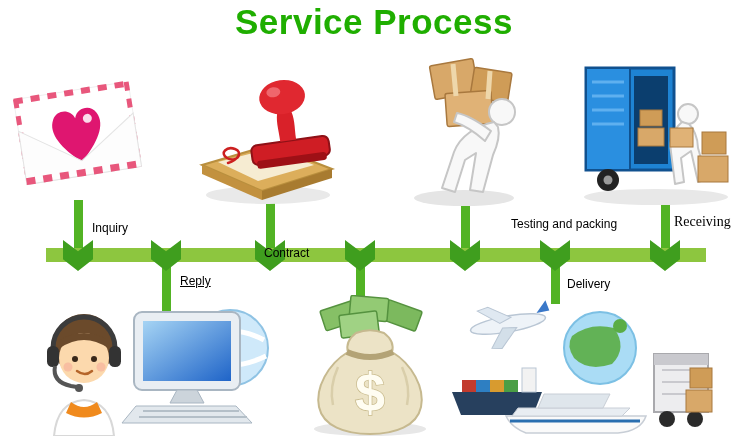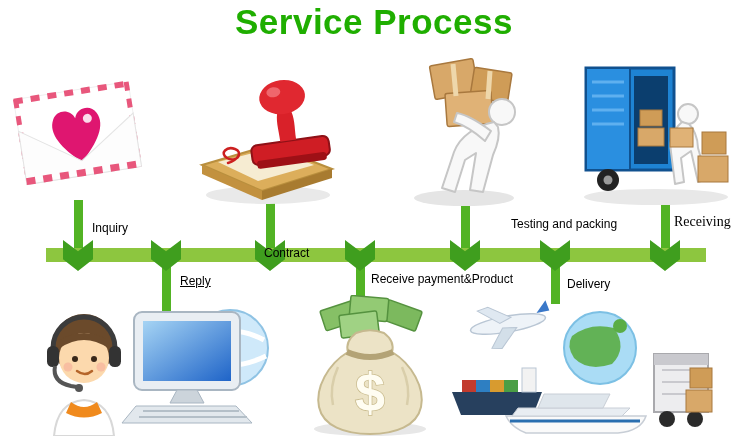--- a/index.html
+++ b/index.html
@@ -46,21 +46,20 @@
   <div class="chev" style="left:345px;"></div>
   <div class="chev" style="left:450px;"></div>
   <div class="chev" style="left:540px;"></div>
   <div class="chev" style="left:650px;"></div>
 
   <div class="lbl" style="left:92px;  top:221px;">Inquiry</div>
   <div class="lbl" style="left:264px; top:219px;margin-top:27px;">Contract</div>
   <div class="lbl" style="left:471px; top:217px;padding-left:40px;">Testing and packing</div>
   <div class="lbl small" style="left:674px; top:214px;">Receiving</div>
   <div class="lbl" style="left:180px; top:274px;text-decoration:underline;">Reply</div>
-  <div class="lbl" style="left:371px; top:272px;">Receive payment&amp;Product</div>
   <div class="lbl" style="left:567px; top:277px;">Delivery</div>
 
   <div class="img" style="left:8px; top:62px;">
     <svg width="140" height="140" viewBox="0 0 140 140">
       <g transform="rotate(-9 70 74)">
         <rect x="12" y="28" width="116" height="86" rx="3" fill="#ffffff" stroke="#efefef"></rect>
         <line x1="12" y1="30" x2="128" y2="30" stroke="#e8577c" stroke-width="6" stroke-dasharray="9 8"></line>
         <line x1="14" y1="28" x2="14" y2="114" stroke="#e8577c" stroke-width="5" stroke-dasharray="9 8"></line>
         <line x1="126" y1="28" x2="126" y2="114" stroke="#e8577c" stroke-width="5" stroke-dasharray="9 8"></line>
         <path d="M70 100 C52 84 41 67 48 54 C53 44 67 46 70 56 C73 46 87 44 92 54 C99 67 88 84 70 100 Z" fill="#df1670"></path>

